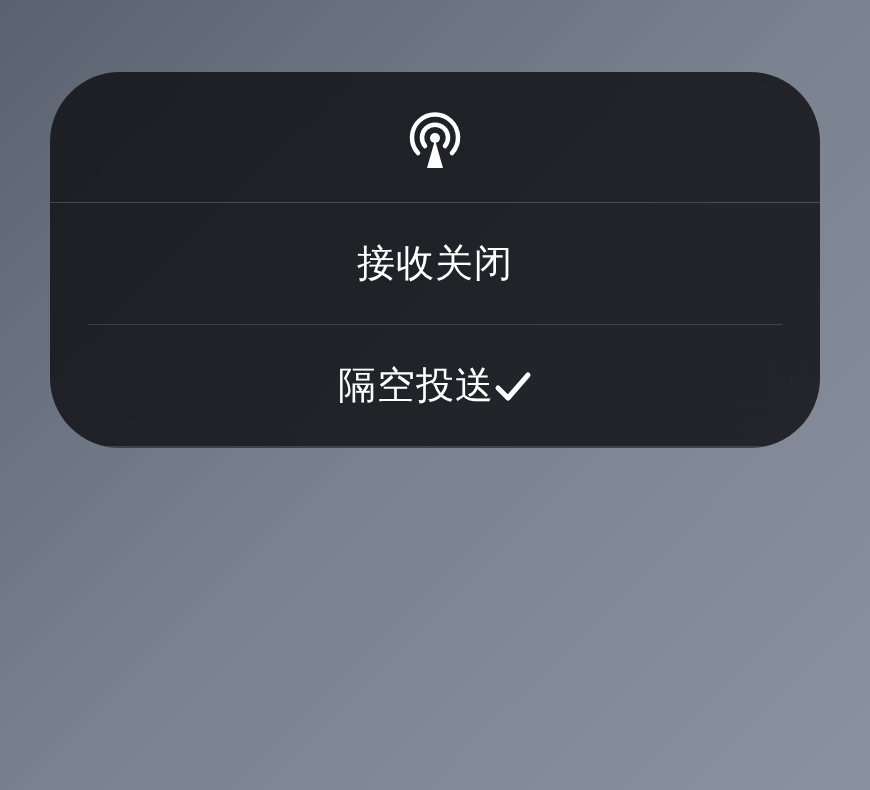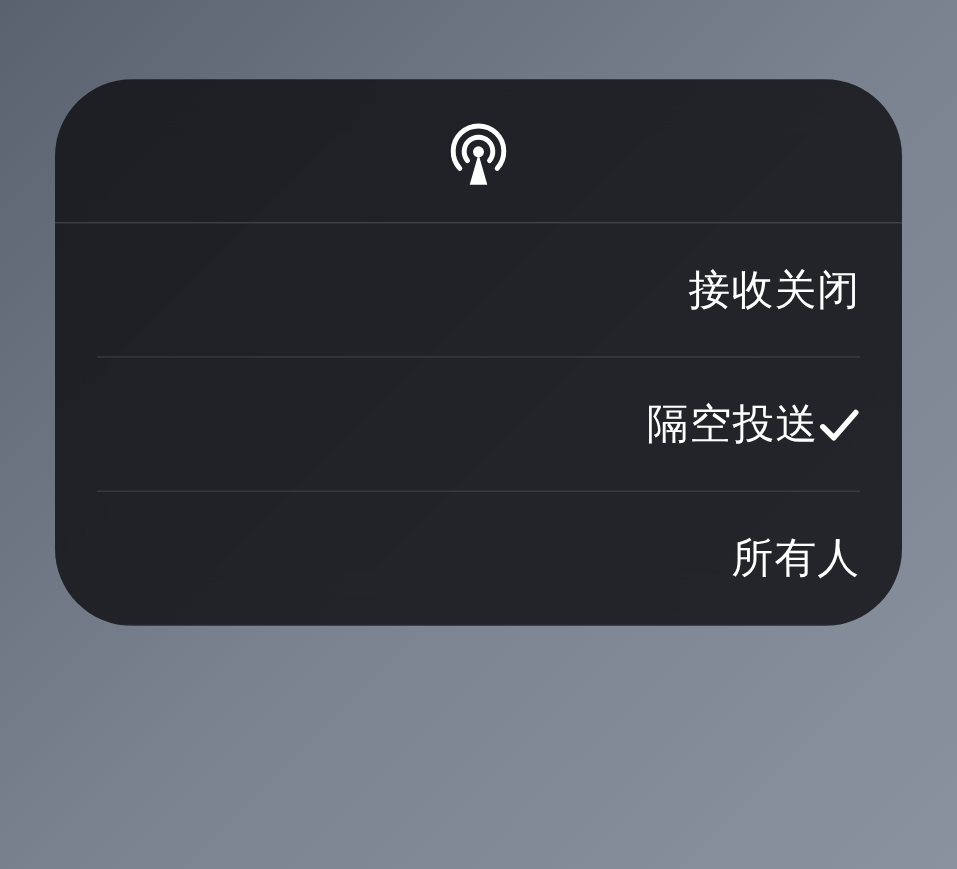--- a/index.html
+++ b/index.html
@@ -56,21 +56,21 @@
     }
     .inner-divider {
       height: 1px;
       background: rgba(255, 255, 255, 0.14);
       margin: 0 38px;
     }
     .option {
       padding: 35px 38px;
       display: flex;
       align-items: center;
-      justify-content: flex-end;
+      justify-content: center;
       cursor: pointer;
     }
     .option-label {
       color: #ffffff;
       font-size: 38px;
       font-weight: 400;
       letter-spacing: 1px;
     }
     .checkmark-icon {
       width: 38px;
@@ -111,18 +111,15 @@
     <span class="option-label">隔空投送</span>
     <span class="checkmark-icon">
       <svg viewBox="0 0 38 32" fill="none" stroke="#ffffff" stroke-width="5" stroke-linecap="round" stroke-linejoin="round">
         <path d="M 4 18 L 14 28 L 34 5"></path>
       </svg>
     </span>
   </div>
 
   <div class="inner-divider"></div>
 
-  <div class="option">
-    <span class="option-label">所有人</span>
-  </div>
 
   <div class="inner-divider"></div>
 </div>
 
 </body></html>

